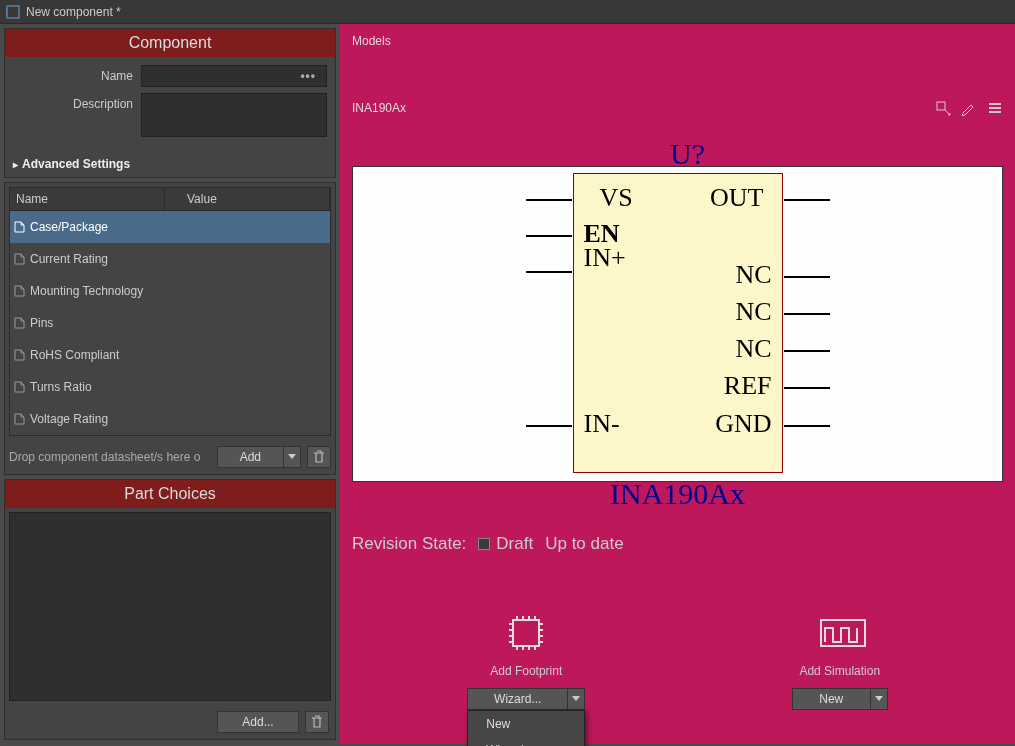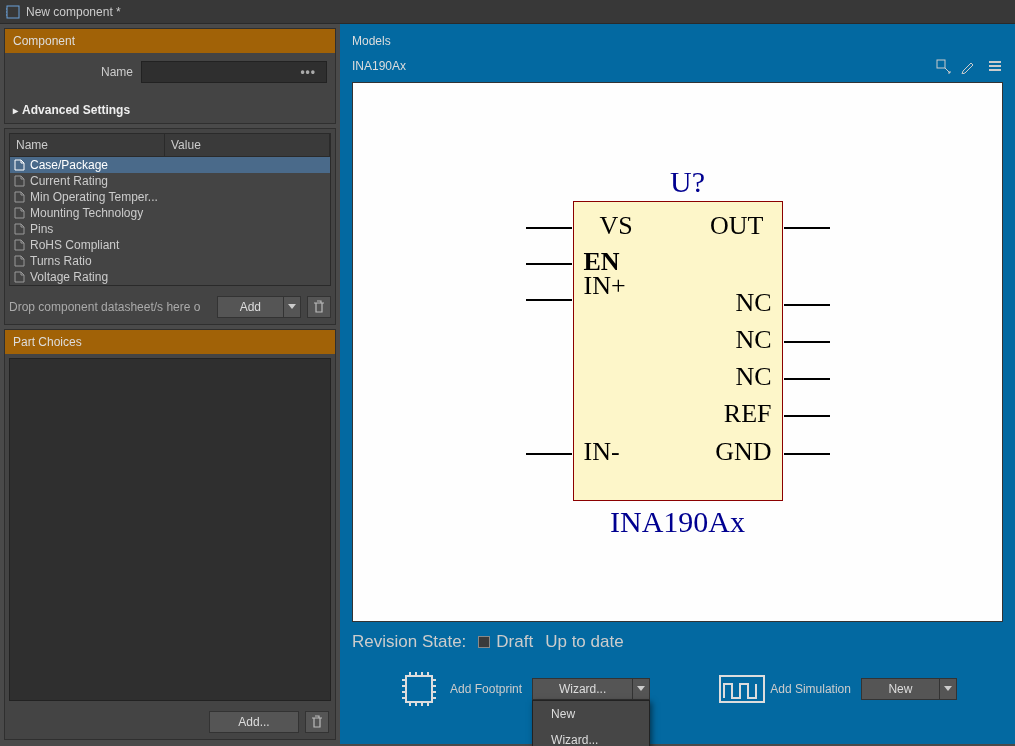--- a/index.html
+++ b/index.html
@@ -32,34 +32,36 @@
   .left-panel {
     width: 340px;
     background: #4a4a4a;
     display: flex;
     flex-direction: column;
     padding: 4px;
     gap: 4px;
   }
   .right-panel {
     flex: 1;
-    background: #0369a1;
+    background: #be185d;
     display: flex;
     flex-direction: column;
     padding: 4px;
+    gap: 42px;
   }
   .section {
     border: 1px solid #2f2f2f;
     background: #444;
   }
   .section-header {
     padding: 5px 8px;
-    font-size: 12px;
+    font-size: 16px;
     color: #ddd;
-    background: #a16207;
+    background: #7f1d1d;
+    text-align: center;
   }
   .section-body {
     padding: 8px;
   }
   .form-row {
     display: flex;
     align-items: flex-start;
     gap: 8px;
     margin-bottom: 6px;
   }
@@ -109,26 +111,26 @@
     display: flex;
     background: #3a3a3a;
     border-bottom: 1px solid #2a2a2a;
   }
   .param-table-header > div {
     padding: 4px 6px;
     color: #ccc;
     border-right: 1px solid #2a2a2a;
   }
   .col-name { width: 155px; }
-  .col-value { flex: 1; }
+  .col-value { flex: 1; margin-left: 16px; }
   .param-row {
     display: flex;
     align-items: center;
     padding: 2px 4px;
-    height: 16px;
+    height: 32px;
   }
   .param-row.selected {
     background: #4a6a8a;
     color: #fff;
   }
   .param-row .pname { display: flex; align-items: center; gap: 4px; width: 155px;}
   .param-row .pvalue { flex:1; }
   .doc-icon {
     width: 12px; height: 12px;
     display: inline-block;
@@ -230,20 +232,21 @@
     background: #3a3a3a;
     display: inline-block;
   }
   .add-models-row {
     display: flex;
     justify-content: space-around;
     padding: 10px 20px 30px 20px;
   }
   .add-model-col {
     display: flex;
+    flex-direction: column;
     align-items: center;
     gap: 10px;
     position: relative;
   }
   .model-icon {
     width: 42px; height: 42px;
   }
   .dropdown-menu {
     position: absolute;
     top: 100%;
@@ -322,20 +325,24 @@
 
     <div class="section">
       <div class="section-header">Component</div>
       <div class="section-body">
         <div class="form-row">
           <div class="form-label">Name</div>
           <div class="text-input with-dots">
             <span class="dots">•••</span>
           </div>
         </div>
+        <div class="form-row">
+          <div class="form-label">Description</div>
+          <div class="textarea"></div>
+        </div>
       </div>
       <div class="adv-settings">
         <span>Advanced Settings</span>
       </div>
     </div>
 
     <div class="section" style="flex:0 0 auto;">
       <div class="param-table" style="margin:4px;">
         <div class="param-table-header">
           <div class="col-name">Name</div>
@@ -354,31 +361,20 @@
     <div class="pvalue"></div>
             </div>
             <div class="param-row">
     <div class="pname">
       <span class="doc-icon">
         <svg width="11" height="12">
                     <path d="M1 1 h6 l3 3 v7 h-9 z M7 1 v3 h3" fill="none" stroke="#999" stroke-width="1"></path>
                   </svg>
       </span>
       <span>Current Rating</span>
-    </div>
-    <div class="pvalue"></div>
-            </div>
-            <div class="param-row">
-    <div class="pname">
-      <span class="doc-icon">
-        <svg width="11" height="12">
-                    <path d="M1 1 h6 l3 3 v7 h-9 z M7 1 v3 h3" fill="none" stroke="#999" stroke-width="1"></path>
-                  </svg>
-      </span>
-      <span>Min Operating Temper...</span>
     </div>
     <div class="pvalue"></div>
             </div>
             <div class="param-row">
     <div class="pname">
       <span class="doc-icon">
         <svg width="11" height="12">
                     <path d="M1 1 h6 l3 3 v7 h-9 z M7 1 v3 h3" fill="none" stroke="#999" stroke-width="1"></path>
                   </svg>
       </span>
@@ -447,21 +443,21 @@
               <path d="M1 3 h10 M3 3 v9 h6 v-9 M4 1 h4 v2" fill="none" stroke="#bbb" stroke-width="1.2"></path>
             </svg>
         </div>
       </div>
     </div>
 
     <div class="section" style="flex:1; display:flex; flex-direction:column;">
       <div class="section-header">Part Choices</div>
       <div class="part-choices-box" style="flex:1;"></div>
       <div class="part-choices-footer">
-        <div class="btn" style="width:90px;">Add...</div>
+        <div class="btn" style="width:82px;">Add...</div>
         <div class="icon-btn">
           <svg width="12" height="14">
               <path d="M1 3 h10 M3 3 v9 h6 v-9 M4 1 h4 v2" fill="none" stroke="#bbb" stroke-width="1.2"></path>
             </svg>
         </div>
       </div>
     </div>
   </div>
 
   <div class="right-panel">

